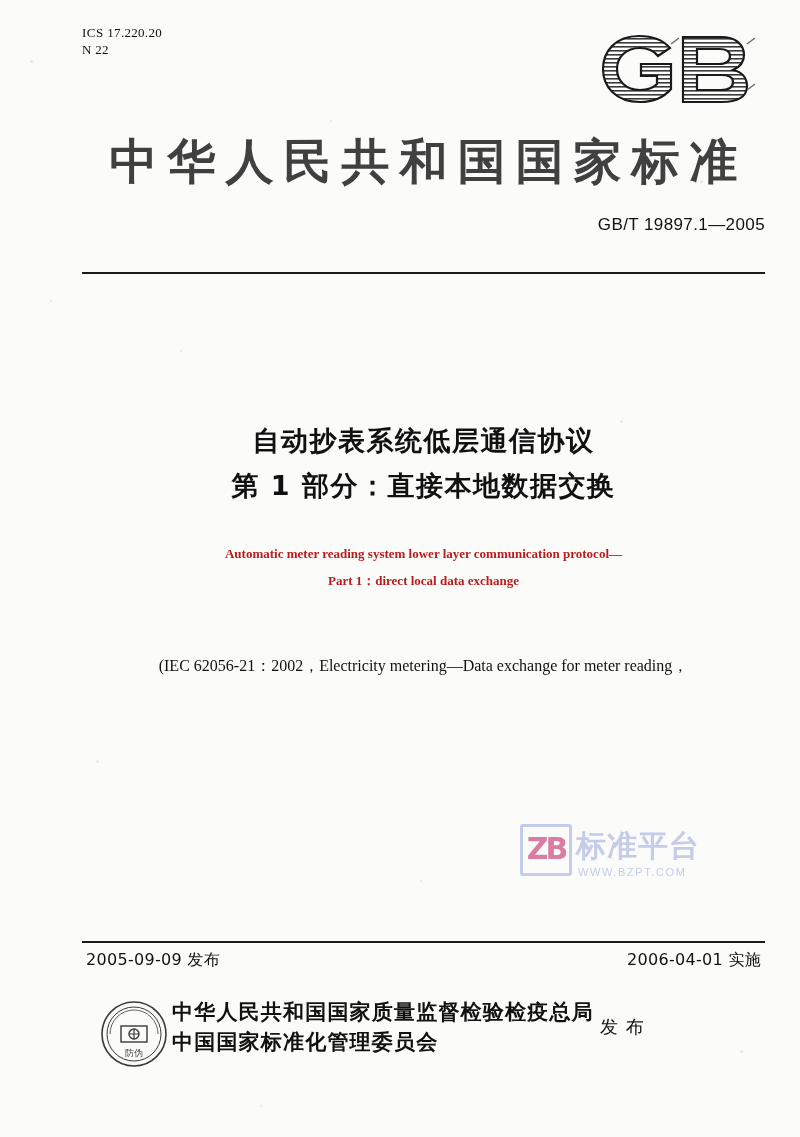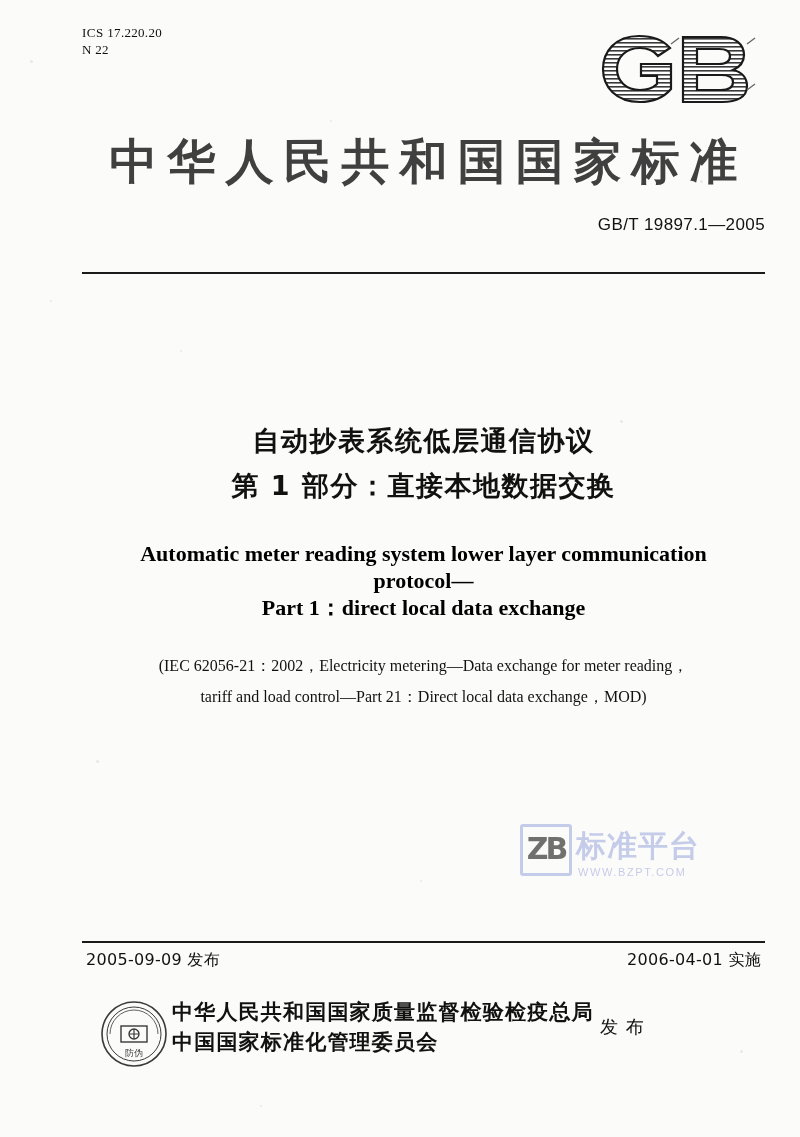--- a/index.html
+++ b/index.html
@@ -109,23 +109,23 @@
   }
 
   
   .en-title {
     position: absolute;
     left: 110px; right: 110px;
     top: 540px;
     text-align: center;
     font-family: "Liberation Serif", serif;
     font-weight: bold;
-    font-size: 22px;
+    font-size: 13px;
     line-height: 27px;
-    color: #000000;
+    color: #b91c1c;
   }
 
   
   .iec-note {
     position: absolute;
     left: 90px; right: 90px;
     top: 622px;
     text-align: center;
     font-family: "Liberation Serif", serif;
     font-size: 16px;
@@ -142,21 +142,21 @@
     width: 230px;
     height: 80px;
     opacity: .55;
   }
   .wm-box {
     position: absolute;
     left: 0; top: 0;
     width: 46px; height: 46px;
     border: 3px solid #9aa6dc;
     border-radius: 3px;
-    color: #000000;
+    color: #be185d;
     font-family: "DejaVu Sans", sans-serif;
     font-weight: bold;
     font-size: 30px;
     line-height: 44px;
     text-align: center;
     letter-spacing: -3px;
   }
   .wm-text {
     position: absolute;
     left: 56px; top: 2px;
@@ -283,21 +283,20 @@
     <div>第 1 部分：直接本地数据交换</div>
   </div>
 
   <div class="en-title">
     <div>Automatic meter reading system lower layer communication protocol—</div>
     <div>Part 1：direct local data exchange</div>
   </div>
 
   <div class="iec-note">
     <div>(IEC 62056-21：2002，Electricity metering—Data exchange for meter reading，</div>
-    <div>tariff and load control—Part 21：Direct local data exchange，MOD)</div>
   </div>
 
   <div class="watermark">
     <div class="wm-box">ZB</div>
     <div class="wm-text">标准平台</div>
     <div class="wm-url">WWW.BZPT.COM</div>
   </div>
 
   <div class="date-left">2005-09-09 发布</div>
   <div class="date-right">2006-04-01 实施</div>

